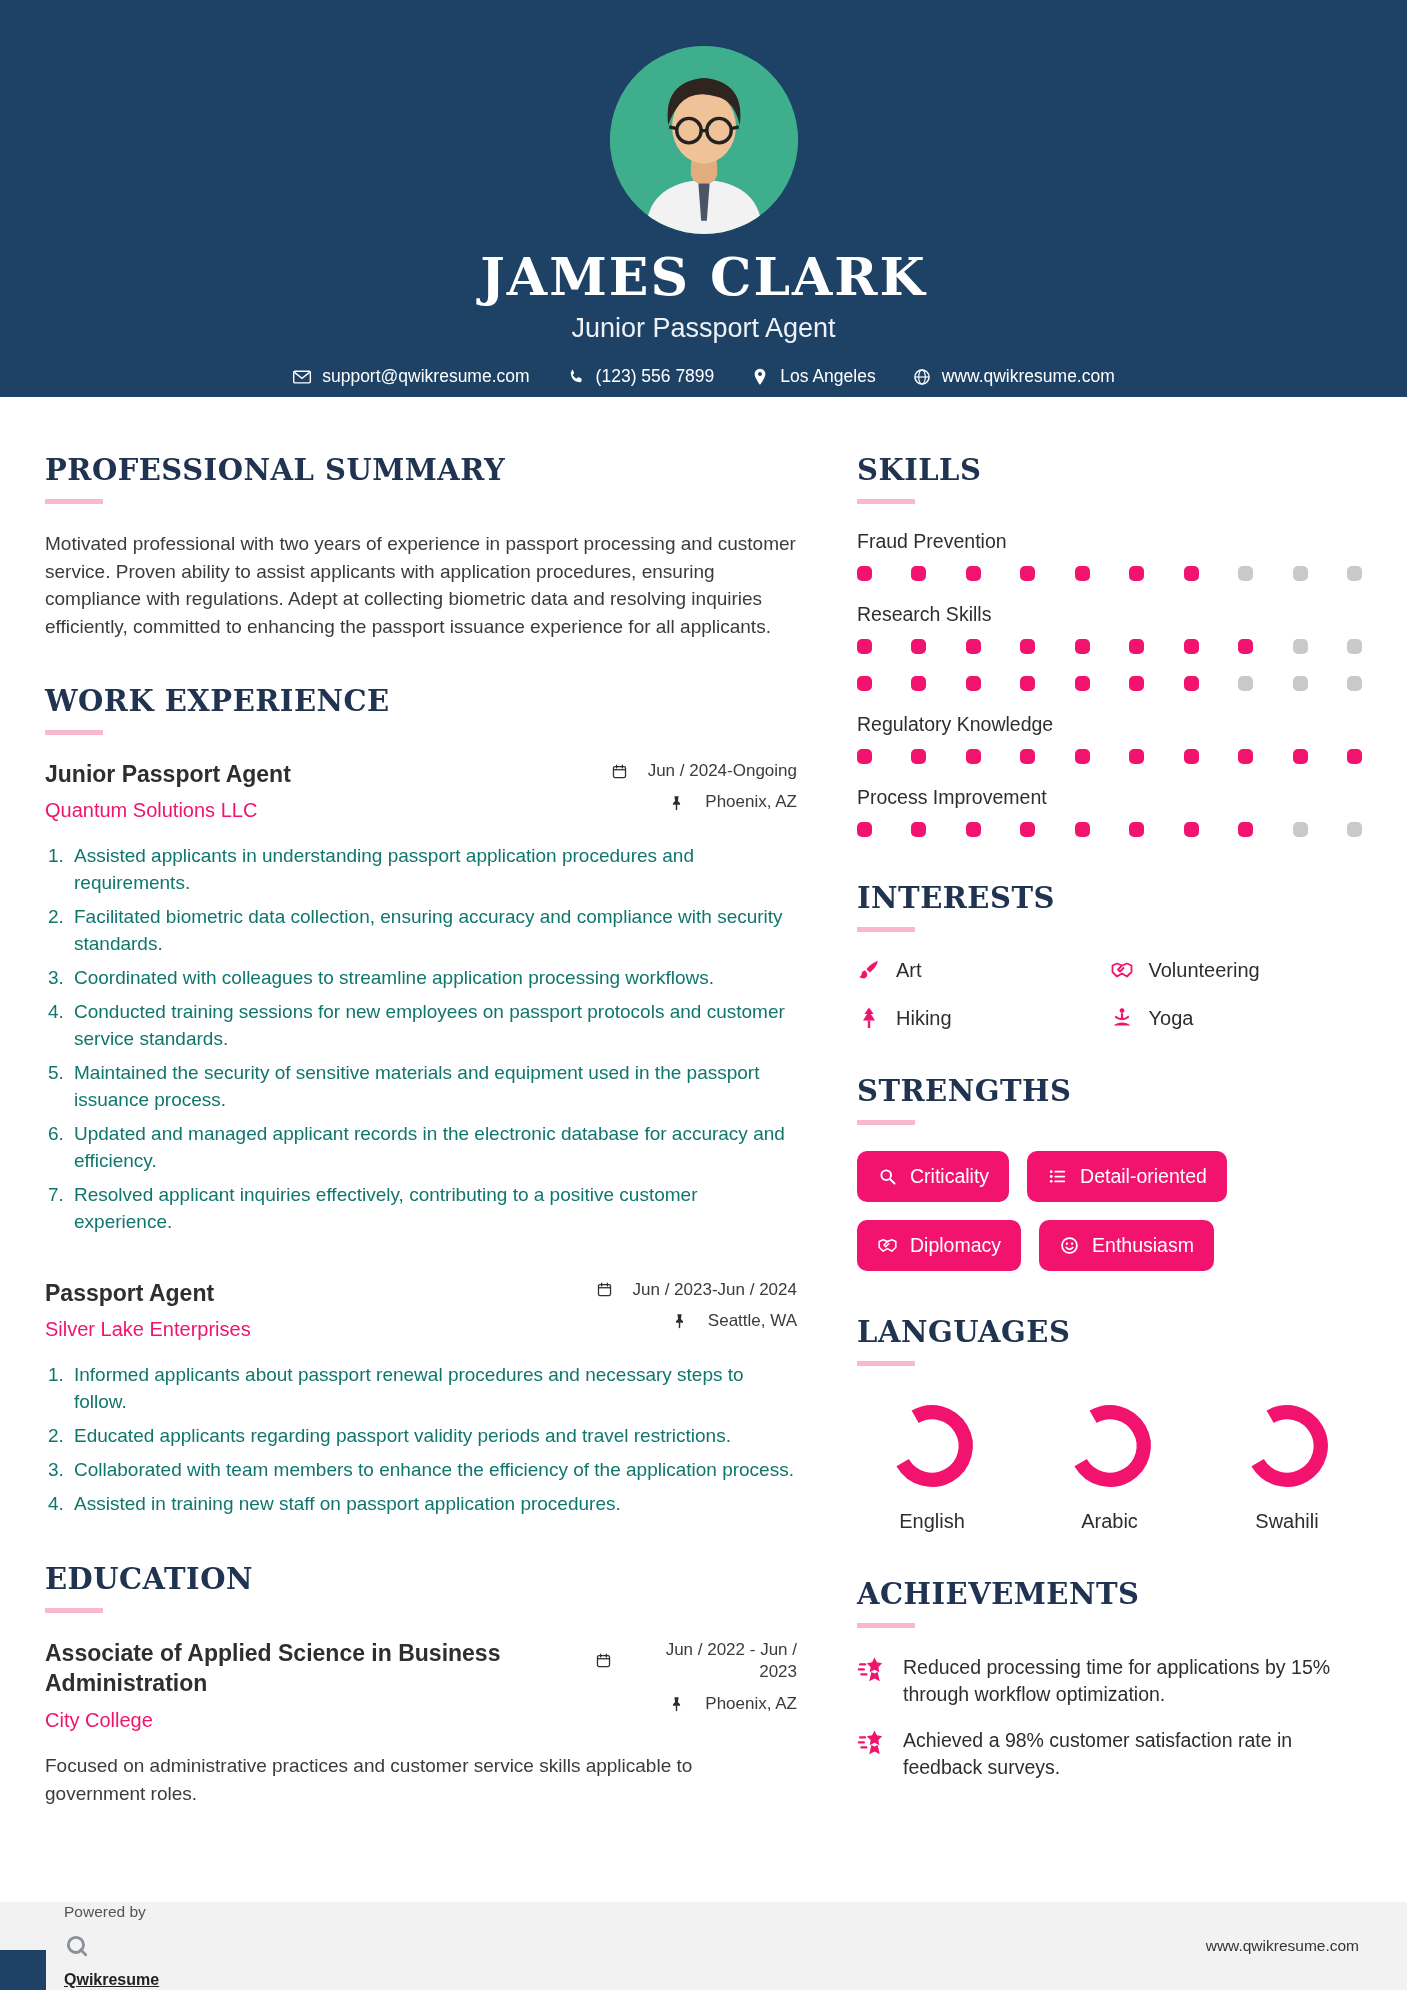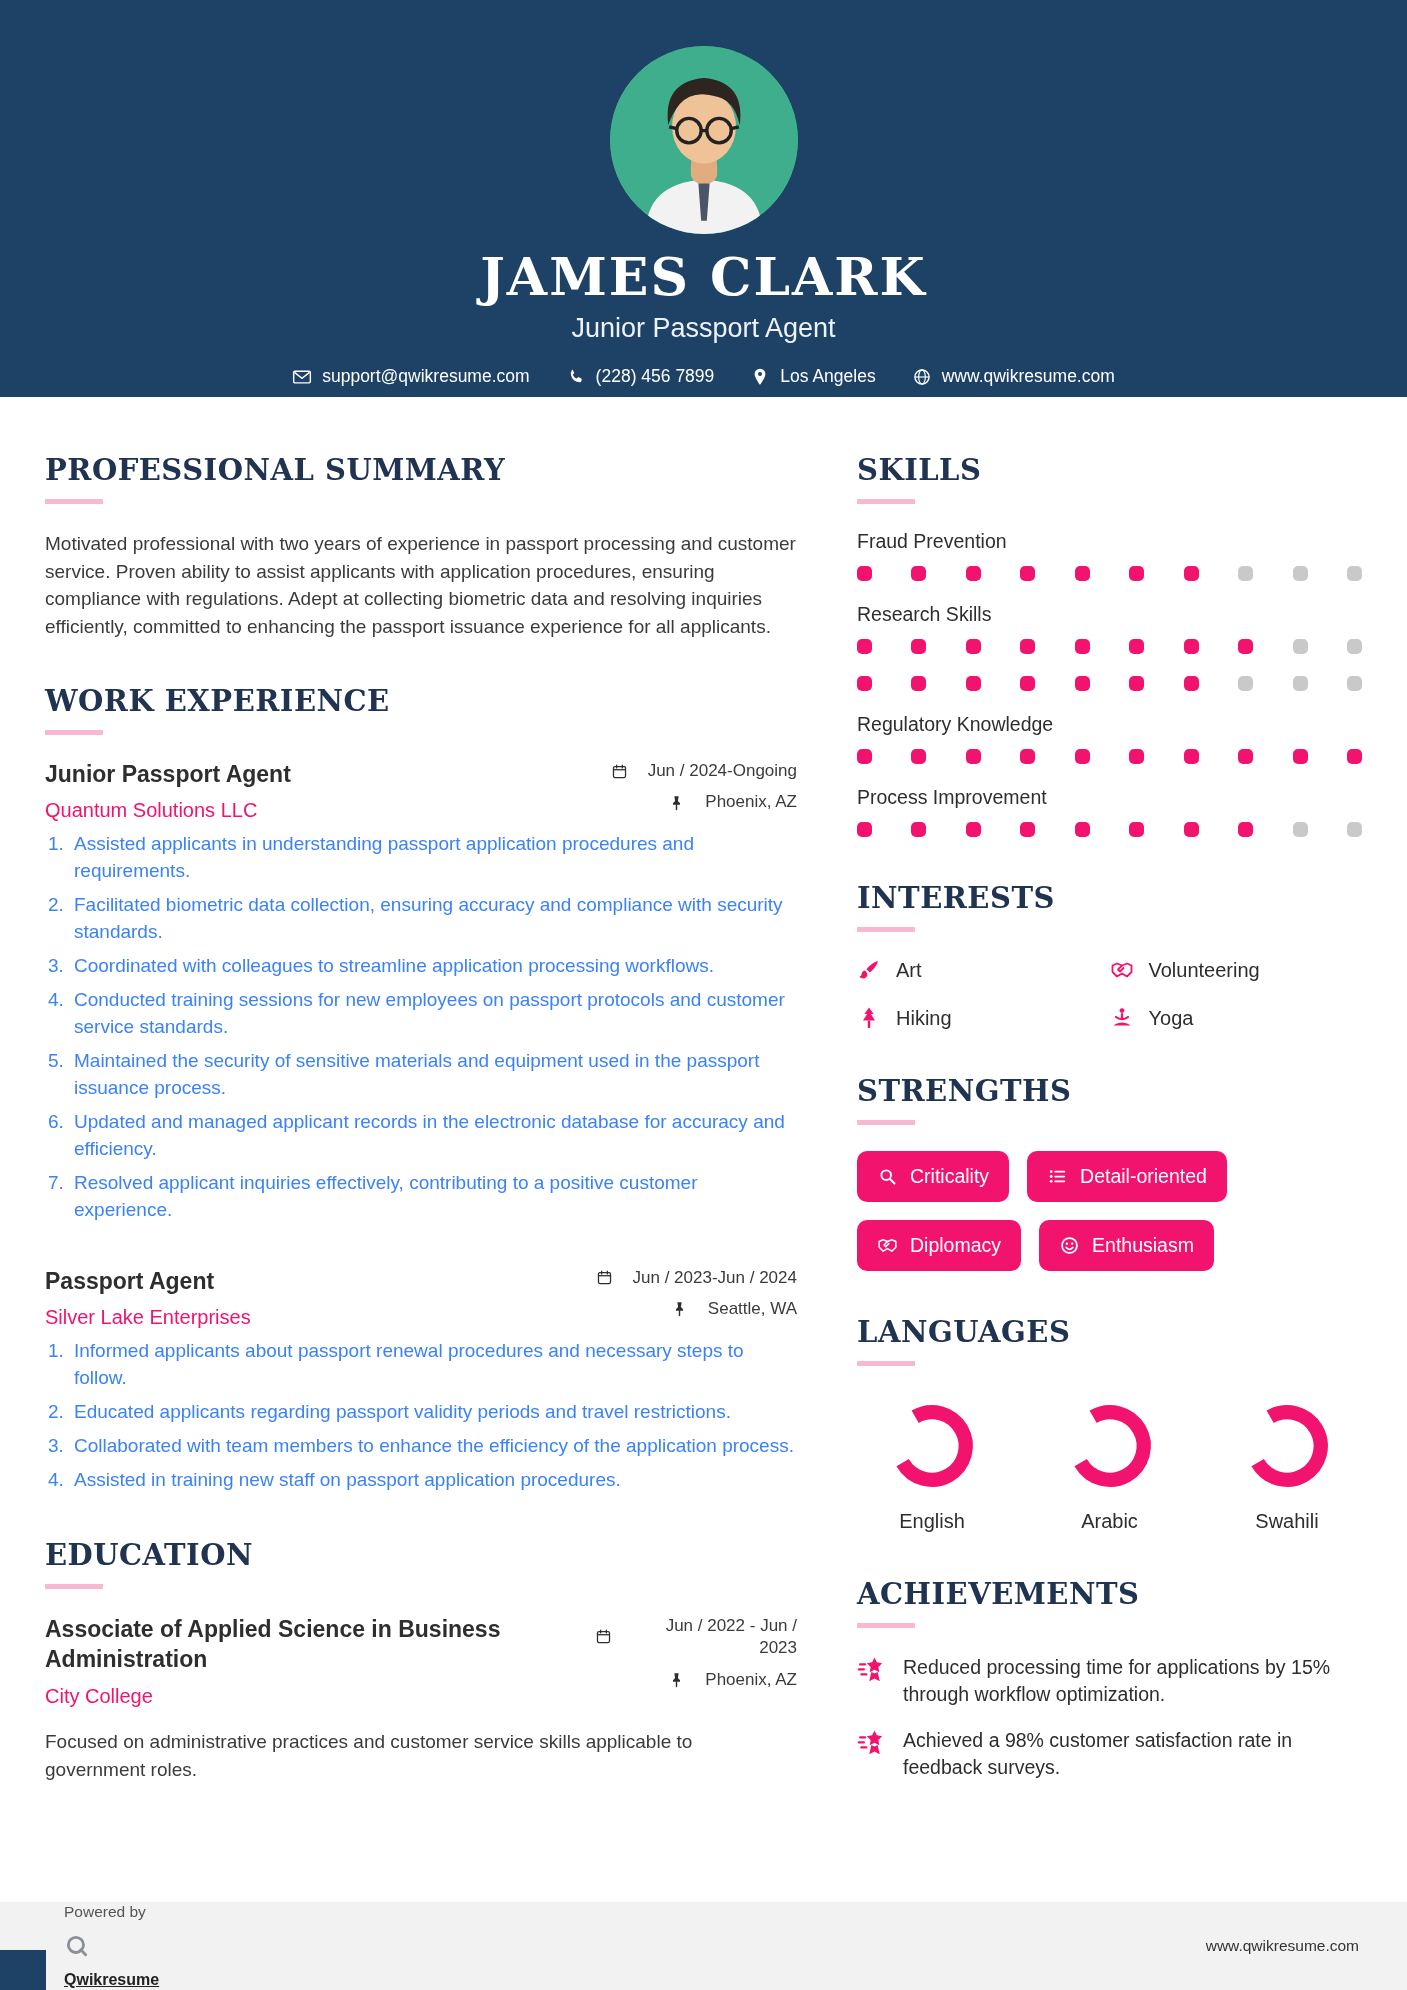--- a/index.html
+++ b/index.html
@@ -39,21 +39,21 @@
   
   .summary-text{font-size:19px;line-height:1.45;color:#3b3b3b;}
   .job{margin-bottom:44px;}
   .job-head{display:flex;justify-content:space-between;align-items:flex-start;}
   .job-title{font-size:23px;font-weight:700;color:#2e2e2e;}
   .job-company{font-size:20px;color:var(--accent);margin-top:11px;}
   .job-right{text-align:right;font-size:17px;color:#3b3b3b;flex:0 0 auto;max-width:210px;}
   .meta-line{display:flex;justify-content:flex-end;align-items:center;gap:20px;margin-bottom:11px;flex-wrap:wrap;}
   .meta-line .icon{width:17px;height:17px;color:#2e2e2e;}
   .edu-dates{max-width:165px;margin-left:auto;line-height:1.3;}
-  .job-bullets{margin:8px 0 0 24px;font-size:19px;line-height:1.42;color:#3b82f6;}
+  .job-bullets{margin:20px 0 0 24px;font-size:19px;line-height:1.42;color:#0f766e;}
   .job-bullets li{margin-bottom:7px;padding-left:5px;}
   .edu-degree{font-size:23px;font-weight:700;color:#2e2e2e;line-height:1.3;max-width:520px;}
   .edu-school{font-size:20px;color:var(--accent);margin-top:11px;}
   .edu-desc{font-size:19px;line-height:1.45;margin-top:20px;}
 
   
   .skill{margin-bottom:22px;}
   .skill-name{font-size:19.5px;color:#2e2e2e;margin-bottom:13px;}
   .skill-dots{display:flex;justify-content:space-between;}
   .dot{width:15px;height:15px;border-radius:5px;background:var(--dot-gray);}
@@ -112,21 +112,21 @@
             </svg>
         </span>
         <span>support@qwikresume.com</span>
       </a>
       <span class="contact-item">
         <span class="icon">
           <svg viewBox="0 0 24 24">
               <path d="M7.1 3.2c.4-.1.9.1 1.1.5l1.5 2.9c.2.4.1.9-.2 1.2L8.1 9.2c.9 2.1 2.6 3.8 4.7 4.7l1.4-1.4c.3-.3.8-.4 1.2-.2l2.9 1.5c.4.2.6.7.5 1.1l-.5 2.6c-.1.5-.5.8-1 .8C9.8 18 6 14.2 5.7 6.7c0-.5.3-.9.8-1z" fill="currentColor"></path>
             </svg>
         </span>
-        <span>(228) 456 7899</span>
+        <span>(123) 556 7899</span>
       </span>
       <span class="contact-item">
         <span class="icon">
           <svg viewBox="0 0 24 24">
               <path d="M12 2a6.5 6.5 0 0 0-6.5 6.5C5.5 13 12 21.5 12 21.5s6.5-8.5 6.5-13A6.5 6.5 0 0 0 12 2z" fill="currentColor"></path>
               <circle cx="12" cy="8.5" r="2.4" fill="#1d4265"></circle>
             </svg>
         </span>
         <span>Los Angeles</span>
       </span>

